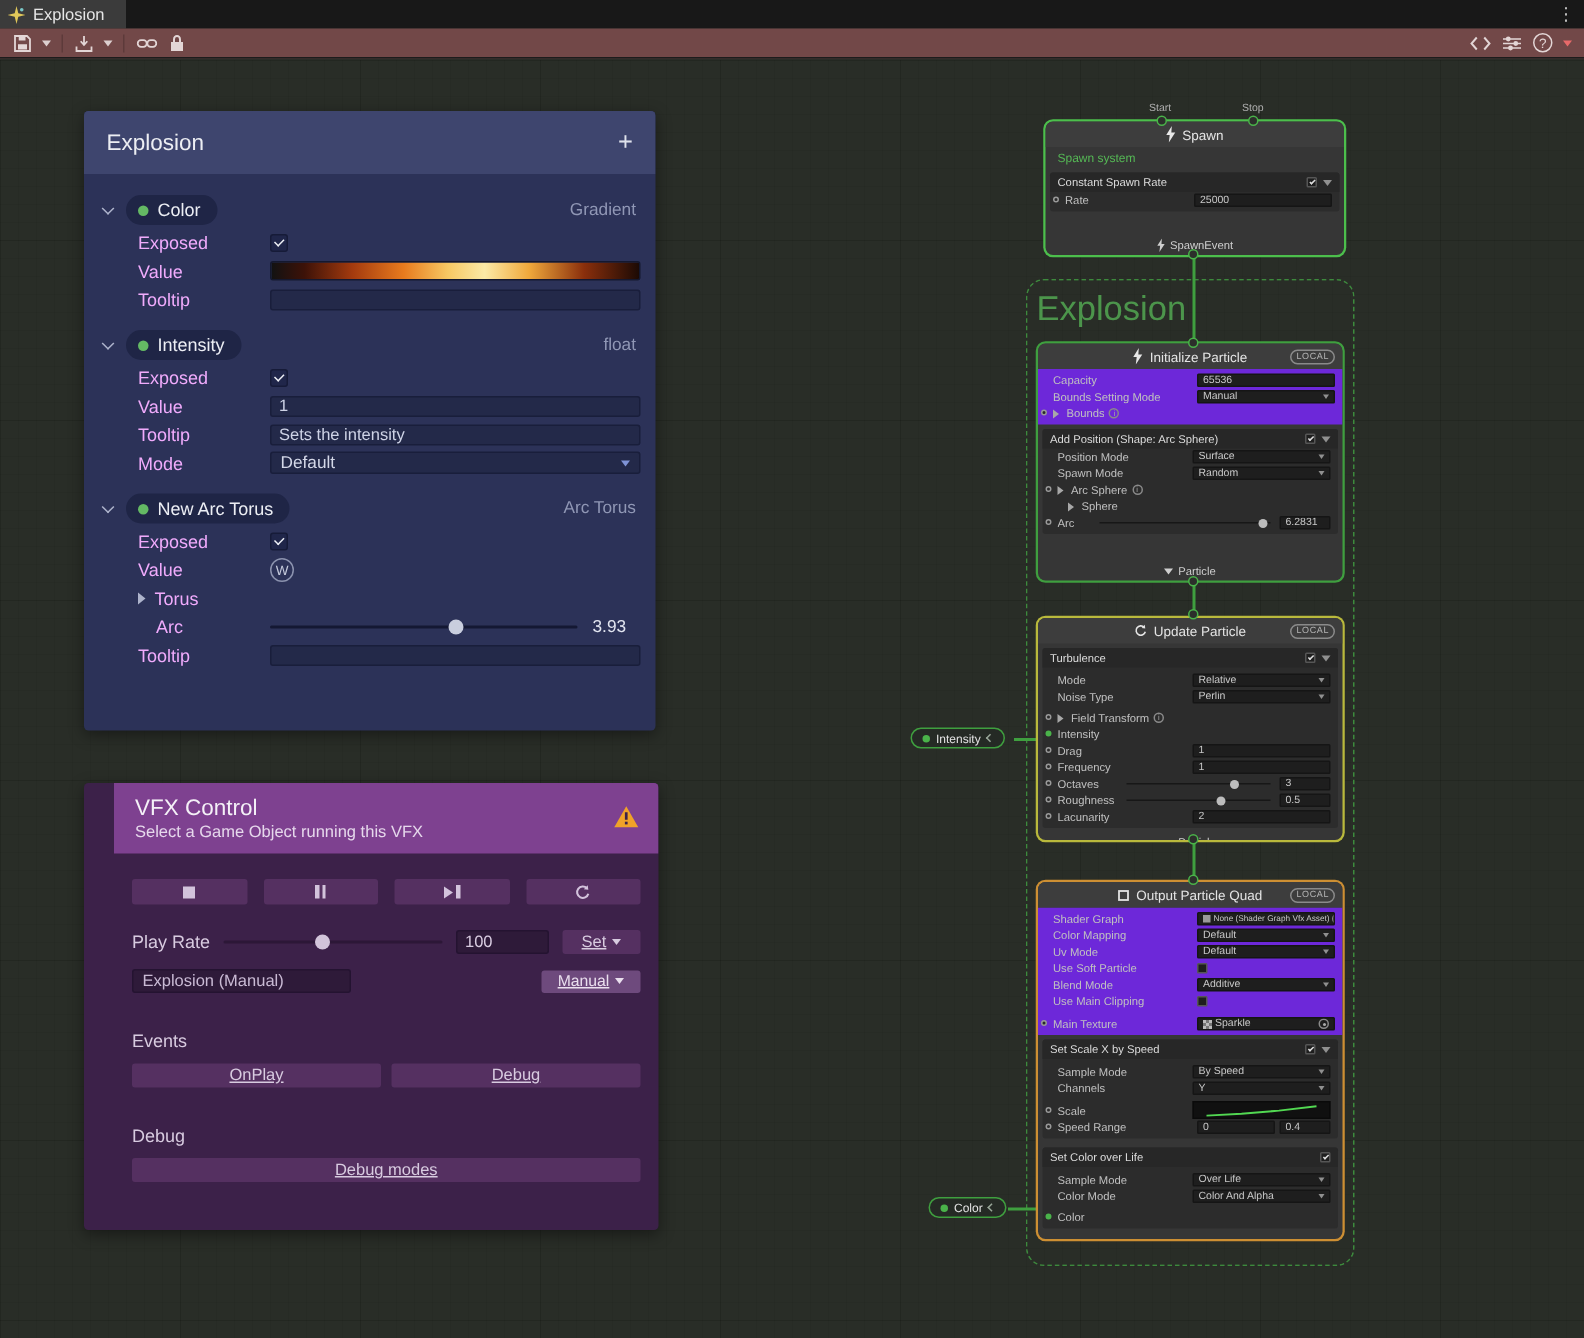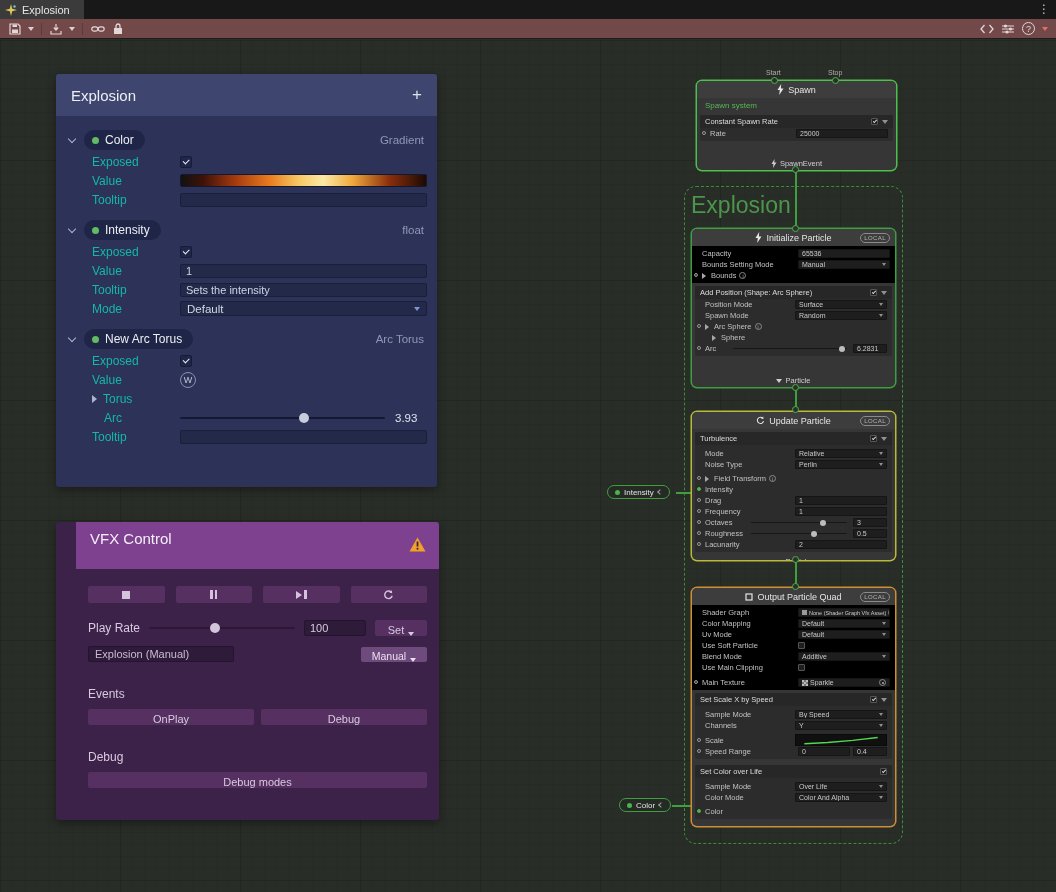--- a/index.html
+++ b/index.html
@@ -37,21 +37,21 @@
 .bb-add{font-size:17px;color:#dfe2ec;}
 .bb-body{padding-top:12px;}
 .prop{margin-bottom:9px;}
 .prop-head{display:flex;align-items:center;height:24px;padding:0 13px;gap:9px;}
 .chev{width:6px;height:6px;border-right:1.5px solid #aeb4cc;border-bottom:1.5px solid #aeb4cc;transform:rotate(45deg);margin-top:-3px;flex-shrink:0;}
 .pill{display:flex;align-items:center;gap:6px;background:#1f2546;border-radius:10px;padding:3px 11px 3px 8px;}
 .pill-dot{width:7px;height:7px;border-radius:50%;background:#64b964;}
 .pill-name{font-size:12px;color:#eceef4;}
 .prop-type{margin-left:auto;font-size:11.5px;color:#9097b5;}
 .bb-row{display:flex;align-items:center;height:19px;padding:0 10px 0 36px;}
-.bb-label{width:88px;font-size:12px;color:#14b8a6;flex-shrink:0;}
+.bb-label{width:88px;font-size:12px;color:#f0abfc;flex-shrink:0;}
 .bb-label.ind{padding-left:12px;}
 .bb-input{flex:1;height:14px;background:#232949;border:1px solid #191e3b;border-radius:2px;font-size:11px;color:#ced3e6;display:flex;align-items:center;padding:0 5px;white-space:nowrap;overflow:hidden;}
 .bb-check{width:12px;height:12px;background:#20264a;border:1px solid #161b38;border-radius:2px;position:relative;}
 .checkmark{position:absolute;left:2px;top:2.5px;width:6px;height:3.5px;border-left:1.6px solid #eef0f6;border-bottom:1.6px solid #eef0f6;transform:rotate(-45deg);}
 .grad{flex:1;height:13px;border-radius:2px;border:1px solid #14182f;background:linear-gradient(90deg,#121212 0%,#3d1208 9%,#a33a0e 22%,#e87b1e 36%,#f7c863 48%,#fbe9a6 58%,#f0a93c 70%,#8a2f0c 85%,#1c0a04 100%);}
 .bb-dd{flex:1;height:15px;background:#232949;border:1px solid #191e3b;border-radius:2px;font-size:11.5px;color:#d4d8e8;display:flex;align-items:center;padding:0 6px;}
 .bb-dd .caret{margin-left:auto;border-top-color:#7f93d6;}
 .w-badge{width:16px;height:16px;border:1px solid #8b92ae;border-radius:50%;color:#c6cbdd;font-size:9px;display:flex;align-items:center;justify-content:center;}
 .fold-tri{width:0;height:0;border-top:4px solid transparent;border-bottom:4px solid transparent;border-left:5px solid #aeb4cc;margin-right:6px;}
 .bb-slider{flex:1;position:relative;height:14px;margin-right:10px;}
@@ -70,21 +70,21 @@
 .t-btn{flex:1;height:17px;background:#553061;border-radius:2px;display:flex;align-items:center;justify-content:center;gap:2px;}
 .stop-ic{width:8px;height:8px;background:#d3c3dc;}
 .pbar{display:block;width:2.5px;height:9px;background:#d3c3dc;}
 .step-tri{width:0;height:0;border-top:4.5px solid transparent;border-bottom:4.5px solid transparent;border-left:6px solid #d3c3dc;}
 .rate-row{display:flex;align-items:center;margin-top:17px;gap:9px;}
 .vc-label{font-size:12px;color:#d8cbe0;}
 .vc-slider{flex:1;position:relative;height:12px;}
 .vc-slider .track{position:absolute;left:0;right:0;top:5px;height:2px;background:#2c1737;border-radius:1px;}
 .vc-slider .handle{position:absolute;top:1px;width:10px;height:10px;border-radius:50%;background:#d2c4da;}
 .rate-val{width:62px;height:16px;background:#2e1a39;border:1px solid #241331;font-size:11px;color:#d8cbe0;display:flex;align-items:center;padding:0 5px;border-radius:2px;}
-.vc-btn{height:16px;background:#553061;border-radius:2px;font-size:11px;color:#d8cbe0;display:flex;align-items:flex-end;justify-content:center;gap:4px;}
+.vc-btn{height:16px;background:#553061;border-radius:2px;font-size:11px;color:#d8cbe0;display:flex;align-items:center;justify-content:center;gap:4px;text-decoration:underline;}
 .set-btn{width:52px;}
 .bounds-row{display:flex;align-items:center;margin-top:27px;gap:10px;}
 .rec-btn{width:26px;height:15px;background:#553061;border-radius:2px;display:flex;align-items:center;justify-content:center;margin-left:auto;}
 .rec-dot{width:9px;height:9px;border-radius:50%;border:2.5px solid #e0517c;}
 .apply-btn{width:88px;}
 .target-row{display:flex;align-items:center;margin-top:10px;}
 .target-field{width:146px;height:16px;background:#2e1a39;border:1px solid #241331;font-size:11px;color:#c9bad4;display:flex;align-items:center;padding:0 6px;border-radius:2px;}
 .manual-btn{margin-left:auto;width:66px;height:15px;background:#6e4a7d;font-size:10.5px;color:#eadfee;}
 .manual-btn .caret{border-top-color:#eadfee;}
 .sec-label{margin-top:25px;font-size:12px;color:#d8cbe0;}
@@ -99,21 +99,21 @@
 .conn-h{position:absolute;height:2px;background:#3f9f3f;z-index:3;}
 .port-big{position:absolute;width:7px;height:7px;border-radius:50%;background:#2c2f2b;border:1.5px solid #4ab34a;z-index:6;}
 .io-label{position:absolute;font-size:7px;color:#aeaeae;z-index:4;}
 .node{position:absolute;background:#363636;border-radius:5px;overflow:hidden;font-size:8px;color:#c4c4c4;display:flex;flex-direction:column;z-index:5;}
 .node.b-green{box-shadow:0 0 0 1.5px #4cbf4c;}
 .node.b-green2{box-shadow:0 0 0 1.5px #3f9f3f;}
 .node.b-yellow{box-shadow:0 0 0 1.5px #b9b93c;}
 .node.b-orange{box-shadow:0 0 0 1.5px #cd8f33;}
 .n-head{height:17px;flex-shrink:0;display:flex;align-items:center;justify-content:center;gap:4px;font-size:9px;color:#e4e4e4;position:relative;background:#3d3d3d;}
 .local{position:absolute;right:5px;top:4px;font-size:6px;color:#b5b5b5;border:1px solid #8a8a8a;border-radius:5px;padding:0 3px;line-height:8px;letter-spacing:.4px;}
-.n-set{padding:2px 0;background:#000000;}
+.n-set{padding:2px 0;background:#6d28d9;}
 .nrow{display:flex;align-items:center;height:11px;padding:0 5px 0 10px;position:relative;gap:3px;}
 .nrow.h12{height:12px;}
 .pt{position:absolute;left:1.5px;top:50%;margin-top:-2.5px;width:4px;height:4px;border:1px solid #999;border-radius:50%;background:#2a2a2a;}
 .pt.on{border-color:#4ab34a;background:#4ab34a;}
 .nlabel{flex:1;white-space:nowrap;overflow:hidden;color:#c0c0c0;font-size:7.5px;}
 .nval{width:92px;flex-shrink:0;height:9px;background:#1e1e1e;border:1px solid #151515;border-radius:1px;display:flex;align-items:center;gap:2px;padding:0 3px;font-size:7px;color:#c8c8c8;white-space:nowrap;overflow:hidden;}
 .nval .dda{margin-left:auto;width:0;height:0;border-left:2.5px solid transparent;border-right:2.5px solid transparent;border-top:3px solid #909090;}
 .nval.small{width:34px;}
 .nval.mid{width:52px;}
 .blk{margin:3px;background:#2c2c2c;border-radius:2px;padding-bottom:2px;}
@@ -311,20 +311,21 @@
         <span class="bb-input"></span>
       </div>
     </div>
 
   </div>
 </div>
 
 <div class="vc">
   <div class="vc-head">
     <div class="vc-title">VFX Control</div>
+    <div class="vc-sub">Select a Game Object running this VFX</div>
     <svg class="warn" width="17" height="15" viewBox="0 0 17 15">
         <path d="M8.5 0.5 L16.5 14.5 H0.5 Z" fill="#f0a228"></path>
         <rect x="7.6" y="4.5" width="1.8" height="5" fill="#3c2149"></rect>
         <rect x="7.6" y="10.8" width="1.8" height="1.8" fill="#3c2149"></rect>
       </svg>
   </div>
   <div class="vc-body">
     <div class="transport">
       <div class="t-btn">
           <span class="stop-ic"></span>

